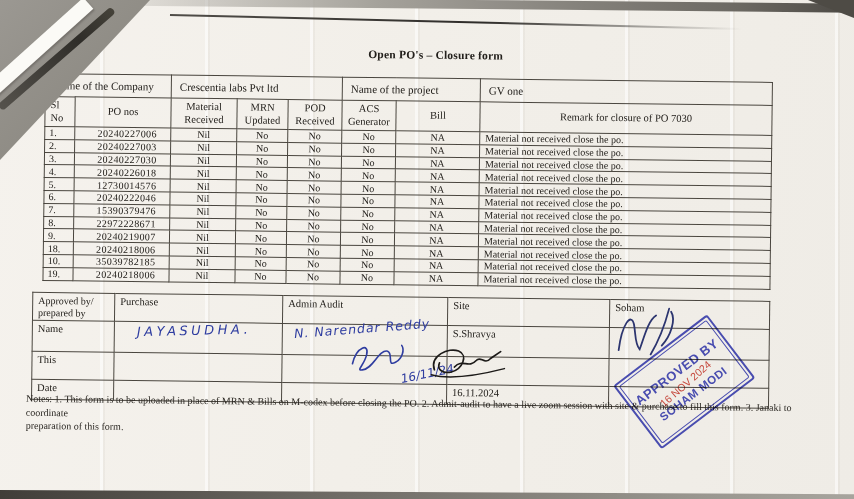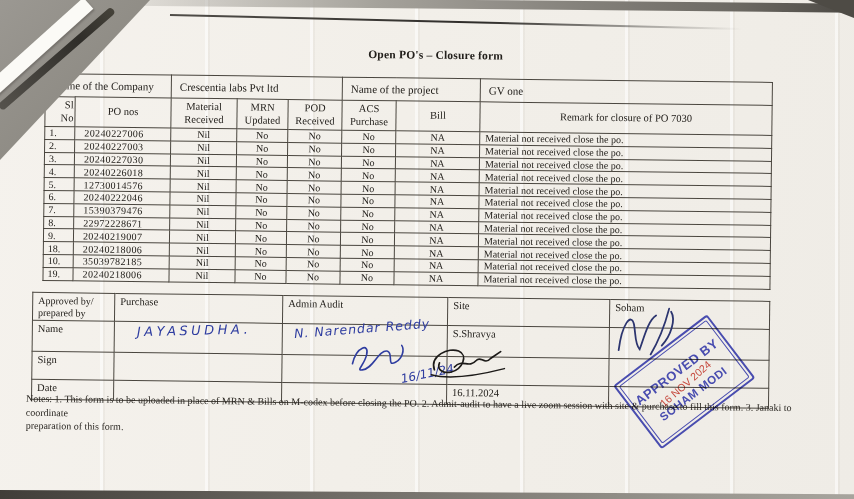--- a/index.html
+++ b/index.html
@@ -41,24 +41,24 @@
     background:linear-gradient(to right,#403d38,#6f6c66 40%,#98958e 80%,#a8a59e);}
   
   .content{position:absolute;inset:0;transform:rotate(0.7deg);transform-origin:45px 73px;z-index:3;color:#23201c;}
   .doc-title{position:absolute;left:368px;top:44px;font-size:11.5px;font-weight:bold;letter-spacing:.2px;}
   table{border-collapse:collapse;position:absolute;table-layout:fixed;}
   td,th{border:1px solid #4a463f;color:#23201c;font-weight:normal;overflow:hidden;}
   
   .main-table{left:45px;top:73px;width:727px;font-size:10.5px;}
   .main-table .hdr1 td{height:20px;font-size:11px;padding:1px 2px 1px 8px;text-align:left;vertical-align:middle;}
   .main-table .hdr2 th{height:27px;font-size:10.5px;text-align:center;vertical-align:middle;white-space:pre-line;line-height:1.15;padding:1px;}
-  .main-table .hdr2 th.left{text-align:right;padding-left:5px;}
+  .main-table .hdr2 th.left{text-align:left;padding-left:5px;}
   .main-table tbody td{height:11.8px;font-size:10px;line-height:11px;padding:0;}
   .c-sl{text-align:left;padding-left:4px !important;}
-  .c-po{text-align:left;padding-left:9px !important;letter-spacing:.4px;}
+  .c-po{text-align:center;padding-left:9px !important;letter-spacing:.4px;}
   .c-material,.c-mrn,.c-pod,.c-acs,.c-bill{text-align:center;}
   .c-remark{text-align:left;padding-left:5px !important;}
   
   .appr-table{left:35px;top:292px;width:737px;font-size:10.5px;}
   .appr-table td{vertical-align:top;padding:2px 5px;font-size:10.5px;line-height:1.15;}
   .appr-table .corner{white-space:pre-line;font-size:10px;}
   .r-head td{height:22px;}
   .r-name td{height:26px;}
   .r-sign td{height:23px;}
   .r-date td{height:15px;}
@@ -115,21 +115,21 @@
         <th class="left">Sl
 No</th>
         <th>PO nos</th>
         <th>Material
 Received</th>
         <th>MRN
 Updated</th>
         <th>POD
 Received</th>
         <th>ACS
-Purchase</th>
+Generator</th>
         <th>Bill</th>
         <th>Remark  for closure of PO 7030</th>
       </tr>
     </tbody>
     <tbody>
         <tr>
           <td class="c-sl">1.</td>
           <td class="c-po">20240227006</td>
           <td class="c-material">Nil</td>
           <td class="c-mrn">No</td>
@@ -269,21 +269,21 @@
         <td>Soham</td>
       </tr>
       <tr class="r-name">
         <td>Name</td>
         <td></td>
         <td></td>
         <td>S.Shravya</td>
         <td></td>
       </tr>
       <tr class="r-sign">
-        <td>Sign</td>
+        <td>This</td>
         <td></td>
         <td></td>
         <td></td>
         <td></td>
       </tr>
       <tr class="r-date">
         <td>Date</td>
         <td></td>
         <td></td>
         <td>16.11.2024</td>

